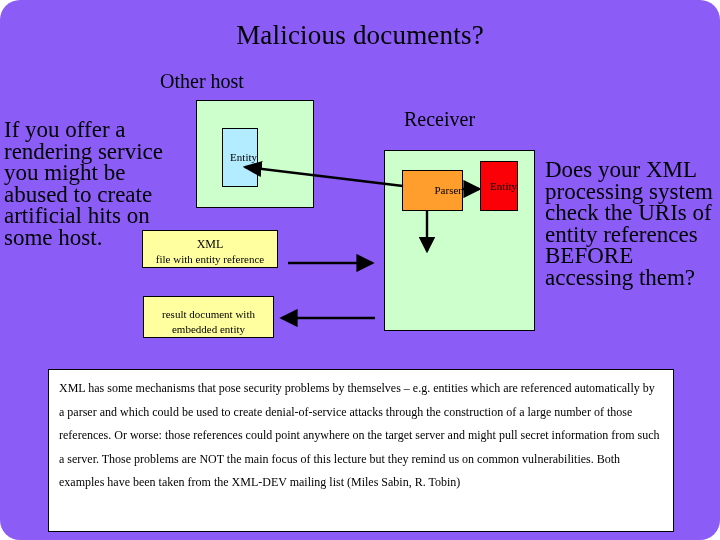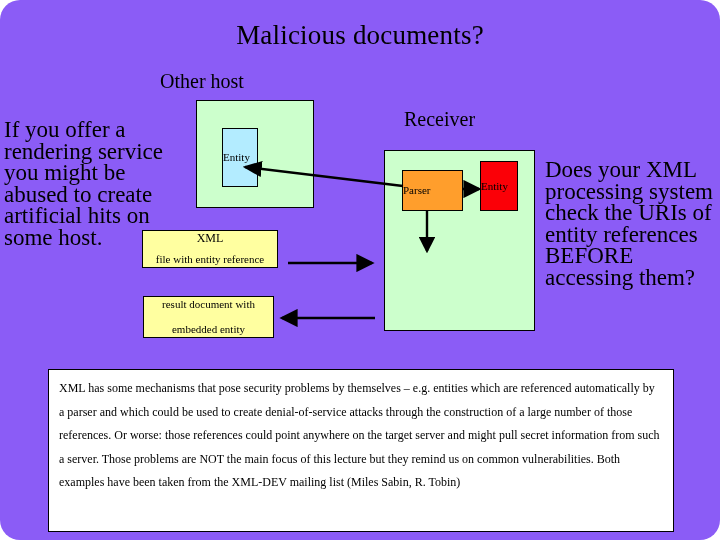--- a/index.html
+++ b/index.html
@@ -49,21 +49,21 @@
   }
   #other-host-panel  { left: 196px; top: 100px; width: 118px; height: 108px; }
   #receiver-panel    { left: 384px; top: 150px; width: 151px; height: 181px; }
 
   
   .node-box {
     border: 1px solid #000000;
     box-sizing: border-box;
     display: flex;
     flex-direction: column;
-    align-items: flex-start;
+    align-items: flex-end;
     justify-content: center;
     text-align: center;
     font-size: 11px;
     line-height: 13px;
   }
   #entity-remote-box {
     left: 222px; top: 128px; width: 36px; height: 59px;
     background: #b3ecff;
   }
   #parser-box {
@@ -80,21 +80,21 @@
   }
 
   
   .doc-box {
     background: #ffffa0;
     border: 1px solid #000000;
     box-sizing: border-box;
     display: flex;
     flex-direction: column;
     align-items: center;
-    justify-content: space-between;
+    justify-content: flex-end;
     text-align: center;
     font-size: 11px;
     line-height: 15px;
   }
   #xml-file-box        { left: 142px; top: 230px; width: 136px; height: 38px; }
   #result-doc-box      { left: 143px; top: 296px; width: 131px; height: 42px; }
   .doc-line-strong     { font-size: 12px; }
 
   
   .body-text {

